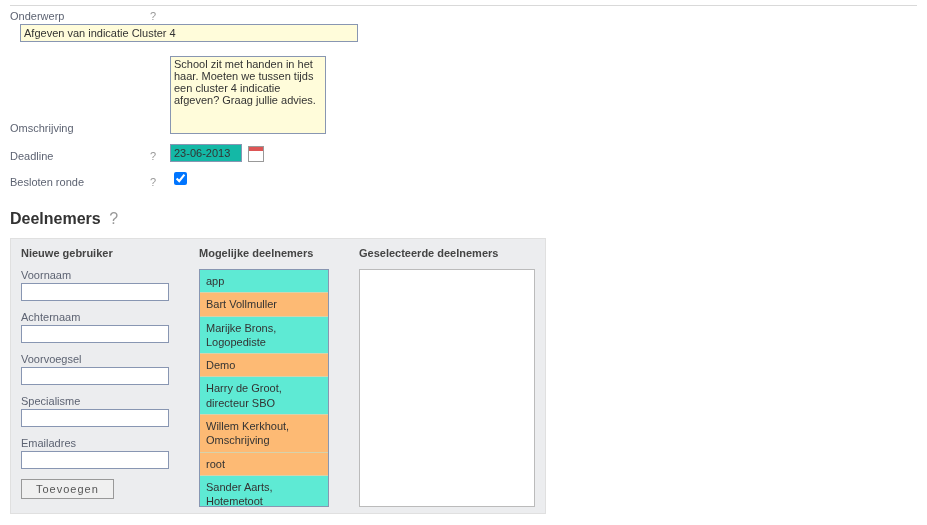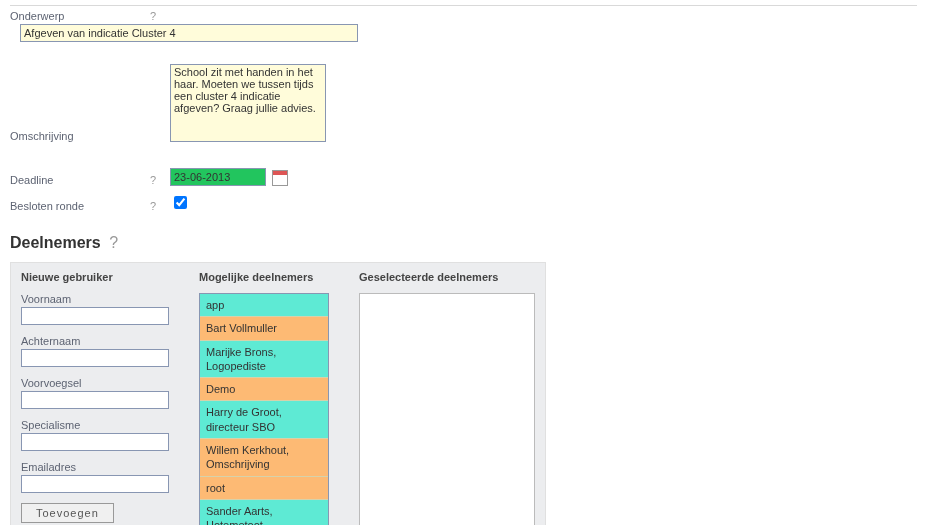--- a/index.html
+++ b/index.html
@@ -50,23 +50,23 @@
     width: 156px;
     height: 78px;
     font-family: Arial, sans-serif;
     font-size: 11px;
     padding: 1px 3px;
     color: #333;
     resize: none;
     overflow-y: scroll;
   }
   .input-date {
-    background: #22c55e;
-    border: 1px solid #8896b2;
-    width: 96px;
+    background: #14b8a6;
+    border: 1px solid #8896b2;
+    width: 72px;
     height: 18px;
     font-family: Arial, sans-serif;
     font-size: 11px;
     padding: 1px 3px;
     color: #333;
   }
   .cal-icon {
     display: inline-block;
     width: 16px;
     height: 16px;
@@ -174,31 +174,31 @@
 <body>
 
 <div class="content">
   <div class="top-divider"></div>
 
   <div class="form-row">
     <div class="form-label">Onderwerp</div>
     <div class="help">?</div>
   </div>
 
-  <div class="form-row" style="margin-top:-2px; margin-bottom:22px;">
+  <div class="form-row" style="margin-top:-2px; margin-bottom:14px;">
     <input type="text" class="input-text input-subject" style="margin-left: 10px;" value="Afgeven van indicatie Cluster 4">
   </div>
 
   <div class="form-row">
     <div class="form-label">Omschrijving</div>
     <div class="help"></div>
     <textarea class="textarea-desc" style="">School zit met handen in het haar. Moeten we tussen tijds een cluster 4 indicatie afgeven? Graag jullie advies.</textarea>
   </div>
 
-  <div class="form-row" style="margin-top:26px;">
+  <div class="form-row" style="margin-top:10px;">
     <div class="form-label">Deadline</div>
     <div class="help">?</div>
     <input type="text" class="input-date" value="23-06-2013" style="">
     <span class="cal-icon"></span>
   </div>
 
   <div class="form-row" style="margin-top:8px;">
     <div class="form-label">Besloten ronde</div>
     <div class="help">?</div>
     <input type="checkbox" class="checkbox" checked="" style="">

